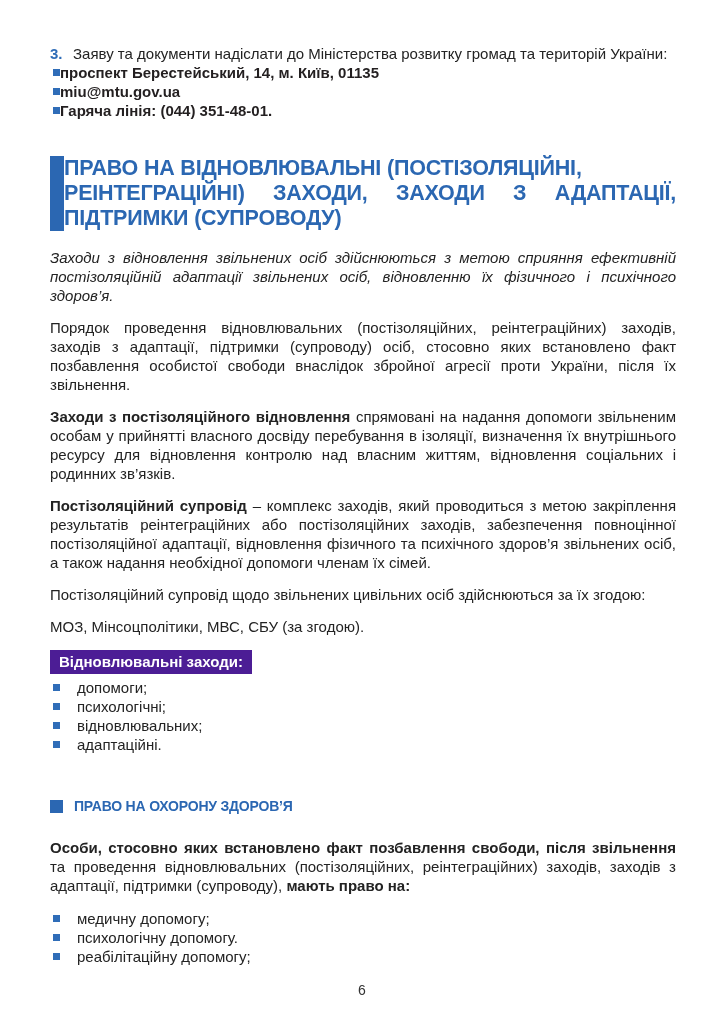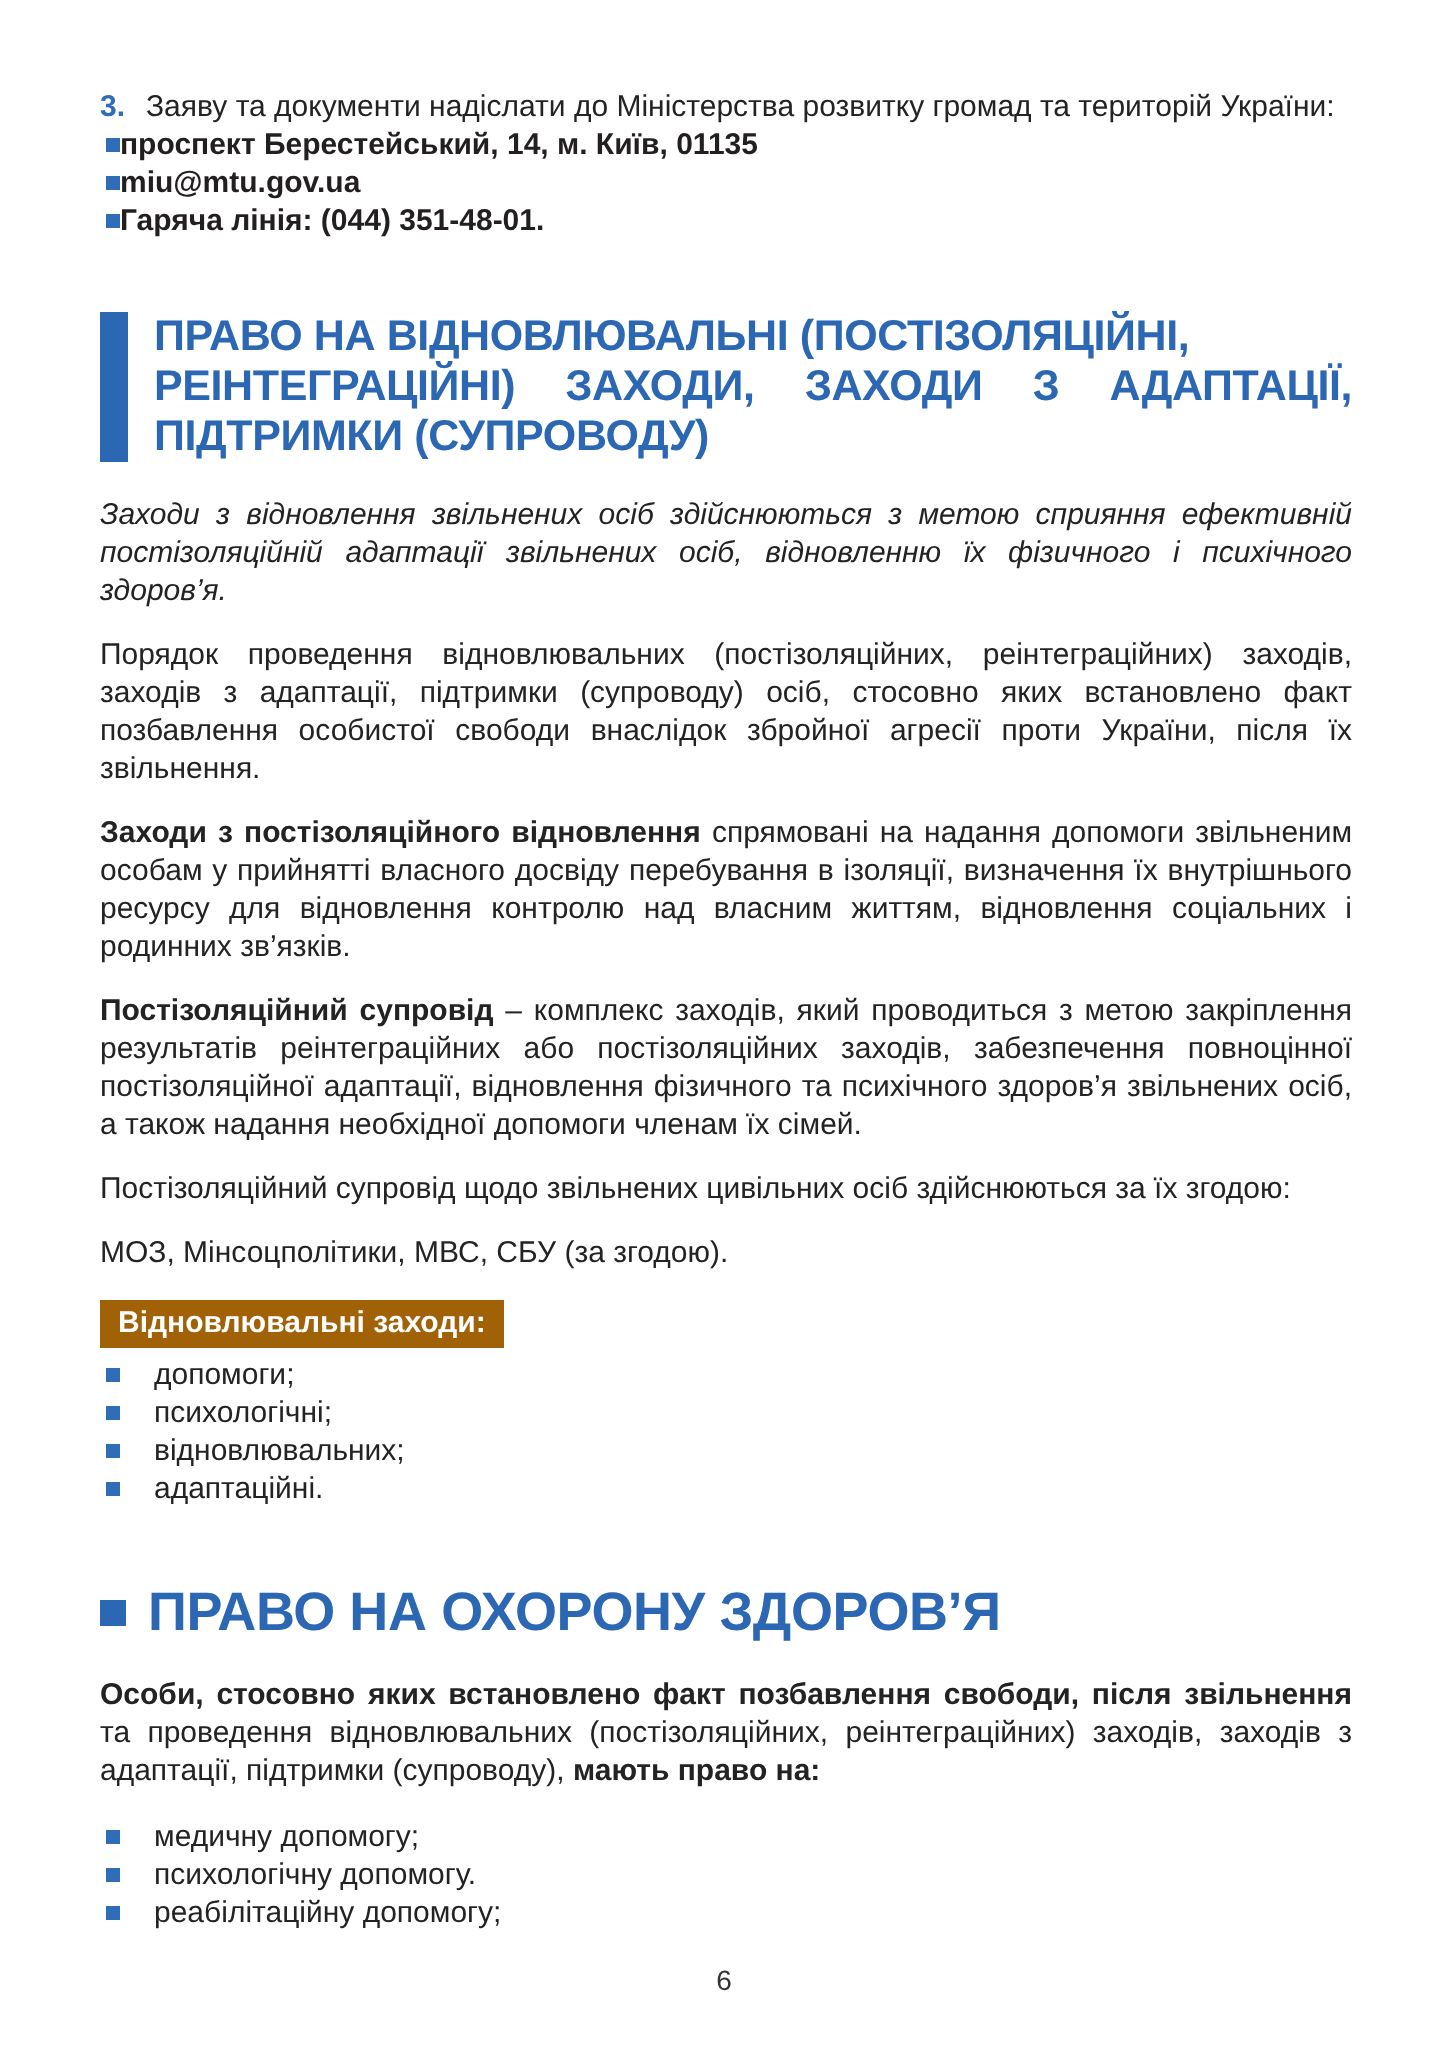--- a/index.html
+++ b/index.html
@@ -13,40 +13,40 @@
   .top-item{display:flex;}
   .top-num{color:#2f6db8;font-weight:bold;width:23px;flex:none;}
   
   .li{display:flex;align-items:flex-start;}
   .sq{width:7px;height:7px;background:#2f6db8;flex:none;margin:6px 0 0 3px;}
   .top-blist{margin-top:0;}
   .top-blist .txt{font-weight:bold;color:#231f20;}
   .sub-blist .txt{margin-left:17px;}
   
   .h1{
-    margin-top:36px;border-left:14px solid #2b67b2;padding-left:13px;
+    margin-top:36px;border-left:14px solid #2b67b2;
     color:#2b67b2;font-weight:bold;font-size:21.5px;line-height:25px;
     letter-spacing:-0.2px;
   }
   .hline{white-space:nowrap;}
   .hline.hjust{white-space:normal;text-align:justify;text-align-last:justify;}
   
   .body-p{margin:13px 0 0 0;text-align:justify;}
   .body-p.first{margin-top:17px;font-style:italic;}
   .b{font-weight:bold;}
   
   .chip{
-    display:inline-block;background:#a16207;color:#ffffff;font-weight:bold;
+    display:inline-block;background:#4c1d95;color:#ffffff;font-weight:bold;
     padding:2px 9px 3px 9px;margin-top:14px;font-size:15px;line-height:19px;
   }
   .measures{margin-top:4px;}
   .rights{margin-top:14px;}
   
   .h2{
-    margin-top:40px;color:#2b67b2;font-weight:bold;font-size:27px;
+    margin-top:40px;color:#2b67b2;font-weight:bold;font-size:14px;
     line-height:25px;display:flex;align-items:center;letter-spacing:-0.2px;
   }
   .sq2{width:13px;height:13px;background:#2b67b2;flex:none;margin-right:11px;}
   .health-p{margin-top:19px;}
   .pagenum{
     position:absolute;bottom:24px;left:0;width:100%;text-align:center;
     font-size:14px;color:#333333;
   }
 </style>
 </head>

